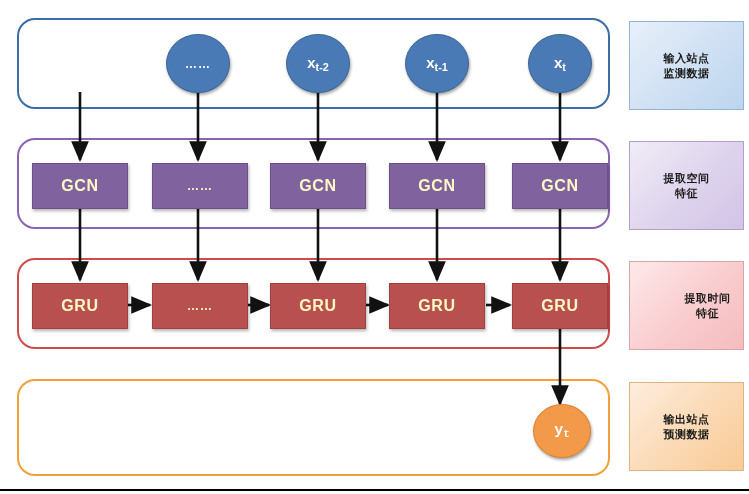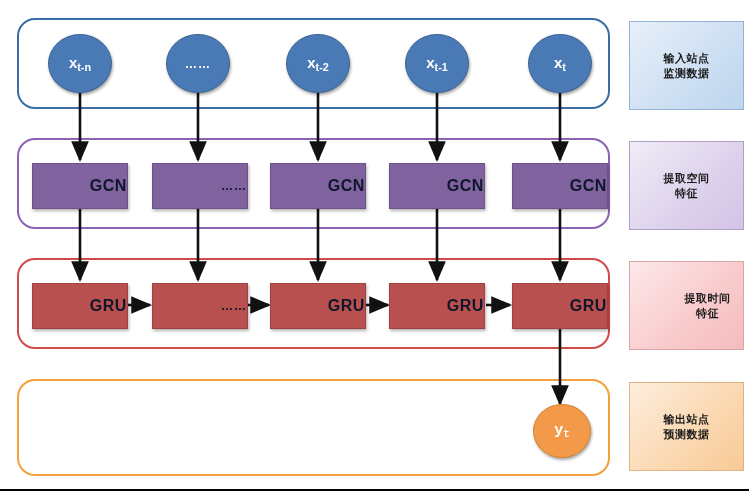--- a/index.html
+++ b/index.html
@@ -46,22 +46,22 @@
     box-shadow:1px 2px 3px rgba(0,0,0,.35);
   }
   .circle.out{
     background:#f3994a;border:1px solid #d9832f;
     box-shadow:1px 2px 3px rgba(0,0,0,.35);
   }
   .circle .dots{font-size:12px;letter-spacing:1px;font-weight:700;}
 
   .rectnode{
     position:absolute;box-sizing:border-box;
-    display:flex;align-items:center;justify-content:flex-end;
-    color:#0f172a;font-size:16px;font-weight:600;letter-spacing:.6px;
+    display:flex;align-items:center;justify-content:center;
+    color:#fef9c3;font-size:16px;font-weight:600;letter-spacing:.6px;
     box-shadow:1px 2px 3px rgba(0,0,0,.30);
   }
   .rectnode.gcn{background:#7f629e;border:1px solid #6d5189;}
   .rectnode.gru{background:#b8504f;border:1px solid #9e4140;}
   .rectnode .dots{font-size:12px;letter-spacing:1px;}
 
   
   sub{font-size:.72em;vertical-align:-.25em;}
 
   svg.wires{position:absolute;left:0;top:0;width:749px;height:494px;pointer-events:none;}
@@ -99,23 +99,20 @@
 
       <line x1="128" y1="305" x2="150" y2="305"></line>
       <line x1="248" y1="305" x2="269" y2="305"></line>
       <line x1="366" y1="305" x2="388" y2="305"></line>
       <line x1="486" y1="305" x2="510" y2="305"></line>
 
       <line x1="560" y1="329" x2="560" y2="404"></line>
     </g>
   </svg>
 
-  <div class="circle inp" style="left:48px;  top:34px; width:64px; height:59px;">
-    <span>x<sub>t-n</sub></span>
-  </div>
   <div class="circle inp" style="left:166px; top:34px; width:64px; height:59px;">
     <span class="dots">……</span>
   </div>
   <div class="circle inp" style="left:286px; top:34px; width:64px; height:59px;">
     <span>x<sub>t-2</sub></span>
   </div>
   <div class="circle inp" style="left:405px; top:34px; width:64px; height:59px;">
     <span>x<sub>t-1</sub></span>
   </div>
   <div class="circle inp" style="left:528px; top:34px; width:64px; height:59px;">

